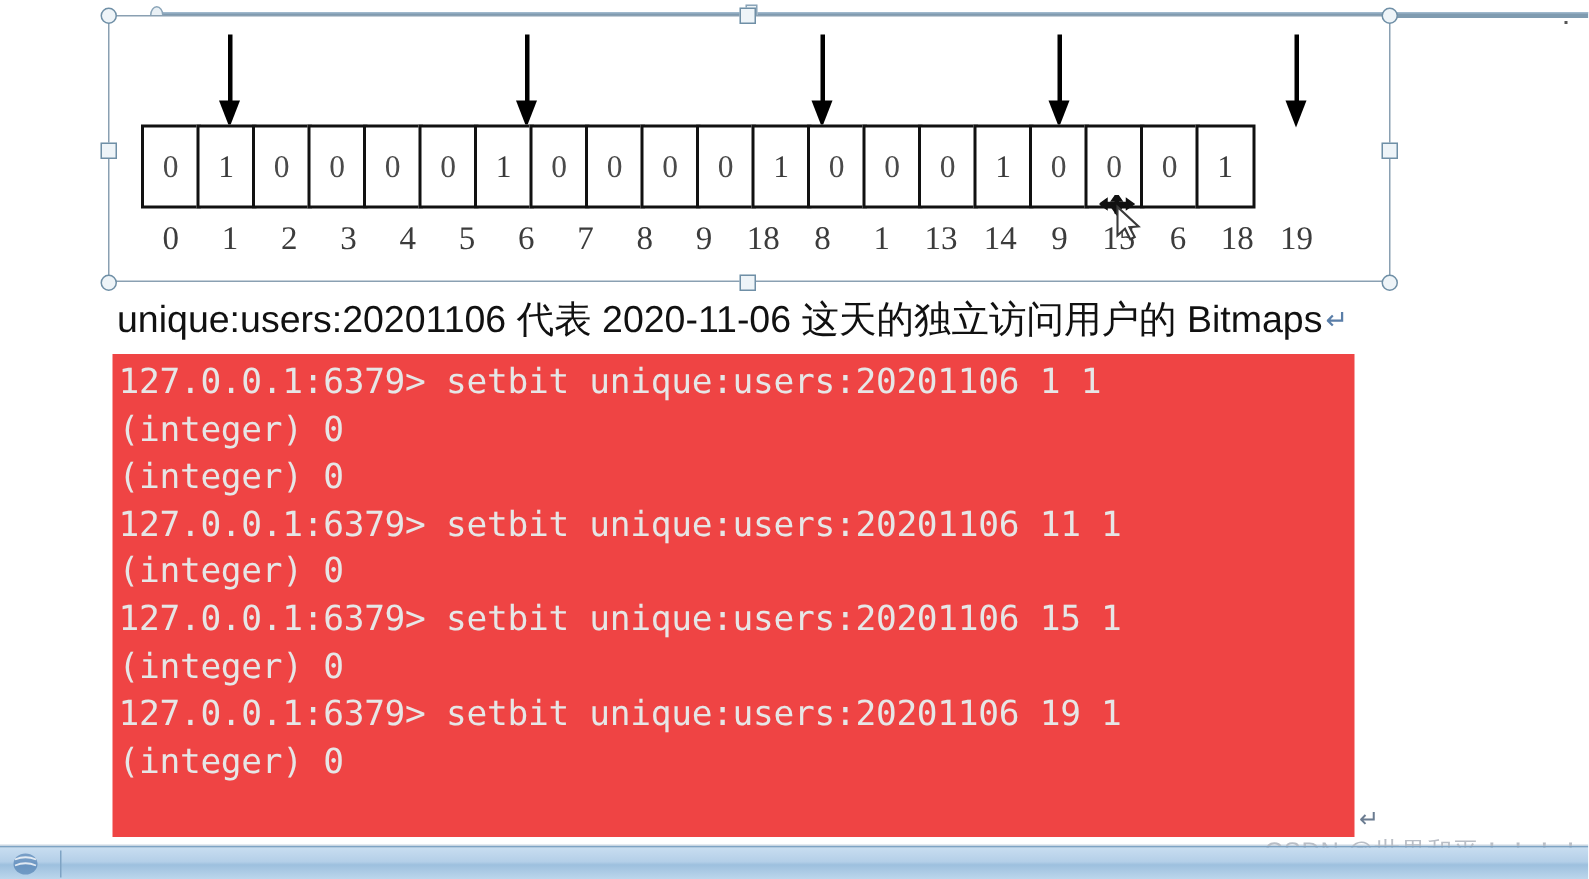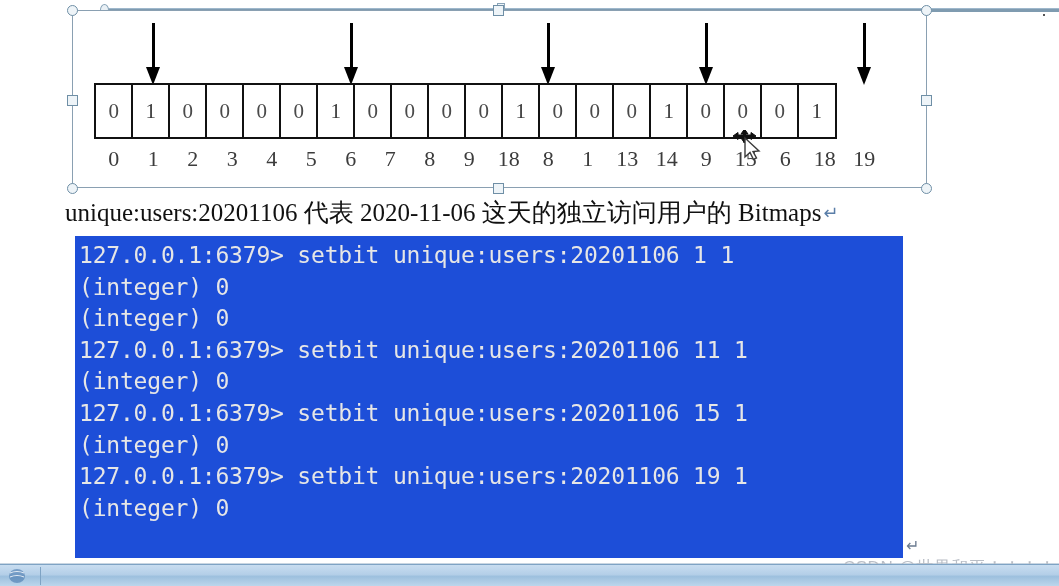--- a/index.html
+++ b/index.html
@@ -155,41 +155,41 @@
     position: absolute;
     left: 733px; top: 130px;
     width: 34px; height: 34px;
     z-index: 50;
     pointer-events: none;
   }
 
   
   .caption {
     position: absolute;
-    left: 65px; top: 196px;
+    left: 78px; top: 196px;
     width: 960px;
-    font-family: Liberation Serif, serif;
+    font-family: Liberation Sans, sans-serif;
     font-size: 25px;
     color: #111;
     white-space: nowrap;
     letter-spacing: 0px;
   }
   .pilcrow {
     color: #5a7ea8;
     font-size: 18px;
     margin-left: 2px;
     vertical-align: 2px;
   }
 
   
   .terminal {
     position: absolute;
     left: 75px; top: 236px;
     width: 828px; height: 322px;
-    background: #1d4ed8;
+    background: #ef4444;
     padding: 4px 0 0 4px;
     overflow: hidden;
   }
   .term-line {
     font-family: "DejaVu Sans Mono", monospace;
     font-size: 23px;
     line-height: 31.6px;
     color: #e6e6e6;
     white-space: pre;
     letter-spacing: -0.2px;

